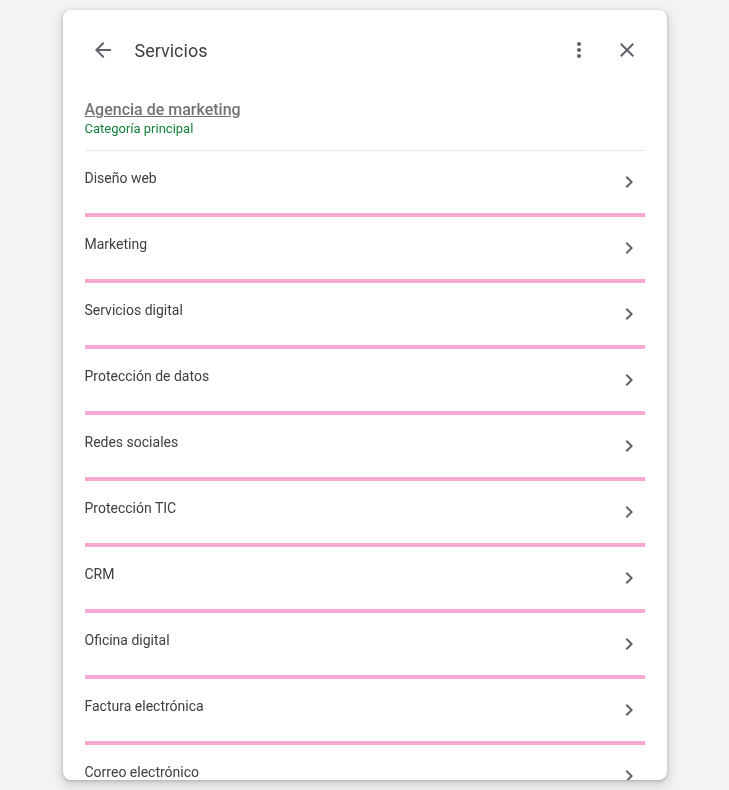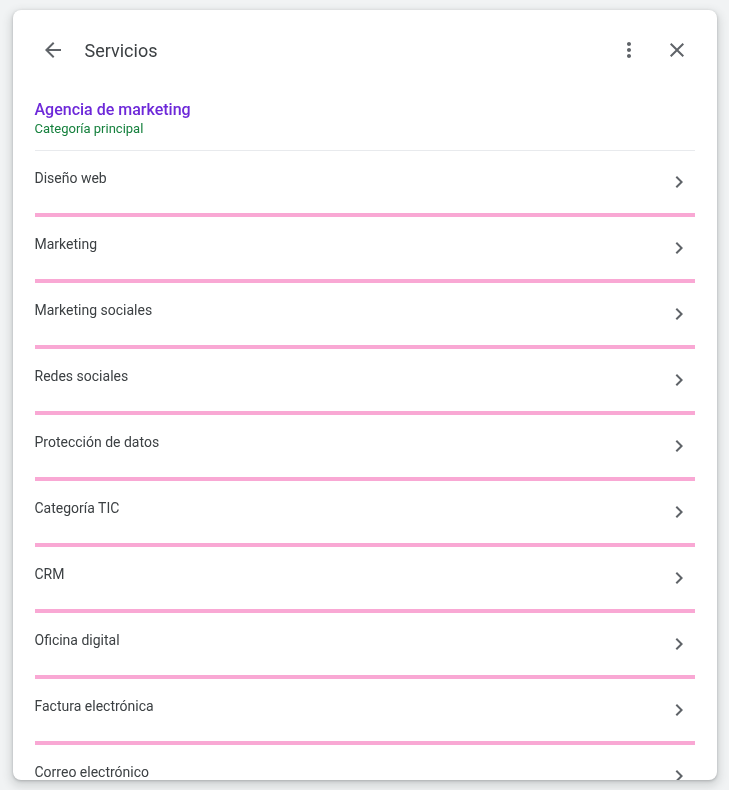--- a/index.html
+++ b/index.html
@@ -15,21 +15,21 @@
       justify-content: center;
       align-items: flex-start;
       padding: 10px;
       width: 729px;
       height: 790px;
     }
     
     .dialog {
       background: #fff;
       border-radius: 8px;
-      width: 704px;
+      width: 604px;
       height: 770px;
       box-shadow: 0 1px 3px rgba(60,64,67,0.3), 0 4px 8px 3px rgba(60,64,67,0.15);
       display: flex;
       flex-direction: column;
       overflow: hidden;
     }
     
     .header {
       display: flex;
       align-items: center;
@@ -83,22 +83,23 @@
     }
     
     .category-header {
       padding: 18px 0 14px 0;
       border-bottom: 1px solid #e8eaed;
     }
     
     .category-title {
       font-size: 16px;
       font-weight: 500;
-      color: #6d28d9;
+      color: #737373;
       margin-bottom: 2px;
+      text-decoration: underline;
     }
     
     .category-subtitle {
       font-size: 13px;
       color: #15803d;
       font-weight: 400;
     }
     
     .service-item {
       display: flex;
@@ -173,45 +174,45 @@
         </div>
         <div class="service-item">
           <span class="service-label">Marketing</span>
           <span class="chevron-right">
             <svg width="24" height="24" viewBox="0 0 24 24" fill="currentColor">
               <path d="M10 6L8.59 7.41 13.17 12l-4.58 4.59L10 18l6-6z"></path>
             </svg>
           </span>
         </div>
         <div class="service-item">
-          <span class="service-label">Marketing sociales</span>
+          <span class="service-label">Servicios digital</span>
+          <span class="chevron-right">
+            <svg width="24" height="24" viewBox="0 0 24 24" fill="currentColor">
+              <path d="M10 6L8.59 7.41 13.17 12l-4.58 4.59L10 18l6-6z"></path>
+            </svg>
+          </span>
+        </div>
+        <div class="service-item">
+          <span class="service-label">Protección de datos</span>
           <span class="chevron-right">
             <svg width="24" height="24" viewBox="0 0 24 24" fill="currentColor">
               <path d="M10 6L8.59 7.41 13.17 12l-4.58 4.59L10 18l6-6z"></path>
             </svg>
           </span>
         </div>
         <div class="service-item">
           <span class="service-label">Redes sociales</span>
           <span class="chevron-right">
             <svg width="24" height="24" viewBox="0 0 24 24" fill="currentColor">
               <path d="M10 6L8.59 7.41 13.17 12l-4.58 4.59L10 18l6-6z"></path>
             </svg>
           </span>
         </div>
         <div class="service-item">
-          <span class="service-label">Protección de datos</span>
-          <span class="chevron-right">
-            <svg width="24" height="24" viewBox="0 0 24 24" fill="currentColor">
-              <path d="M10 6L8.59 7.41 13.17 12l-4.58 4.59L10 18l6-6z"></path>
-            </svg>
-          </span>
-        </div>
-        <div class="service-item">
-          <span class="service-label">Categoría TIC</span>
+          <span class="service-label">Protección TIC</span>
           <span class="chevron-right">
             <svg width="24" height="24" viewBox="0 0 24 24" fill="currentColor">
               <path d="M10 6L8.59 7.41 13.17 12l-4.58 4.59L10 18l6-6z"></path>
             </svg>
           </span>
         </div>
         <div class="service-item">
           <span class="service-label">CRM</span>
           <span class="chevron-right">
             <svg width="24" height="24" viewBox="0 0 24 24" fill="currentColor">

